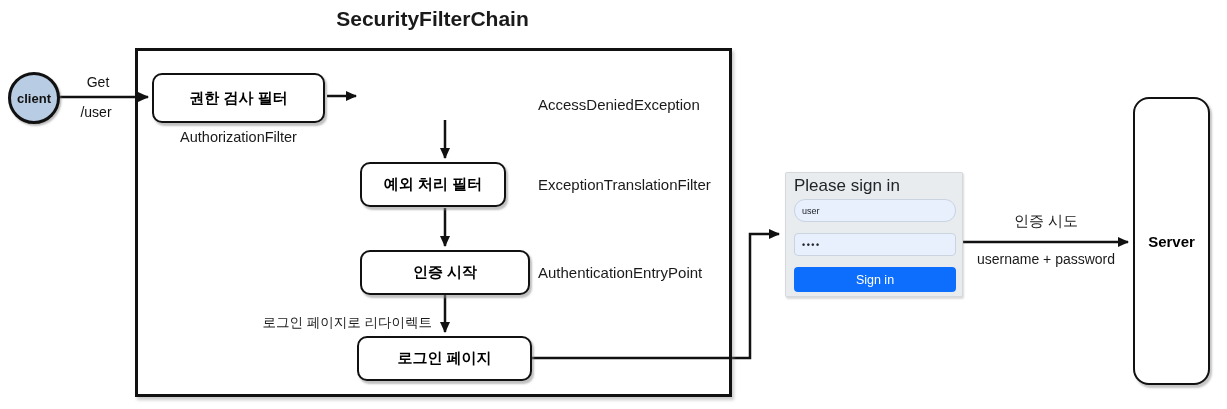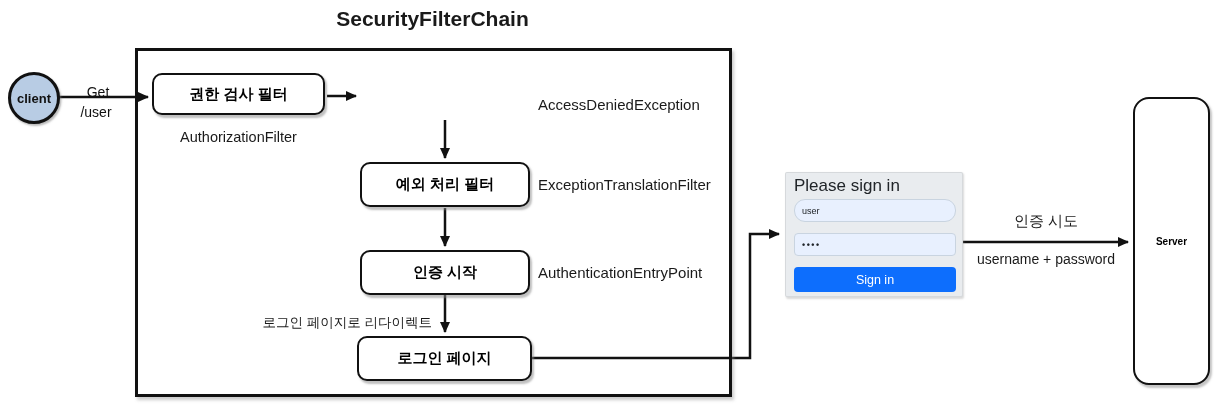--- a/index.html
+++ b/index.html
@@ -48,21 +48,21 @@
   }
   .signin-input.pw{font-size:9px;font-weight:700;letter-spacing:1.5px;}
   .signin-btn{
     background:#0d6efd;border:none;border-radius:4px;color:#fff;
     font-family:"Liberation Sans",sans-serif;font-size:12.5px;
     display:flex;align-items:center;justify-content:center;cursor:pointer;
   }
   .server-box{
     background:#fff;border:2.5px solid #111;border-radius:16px;
     display:flex;align-items:center;justify-content:center;
-    font-size:10px;font-weight:700;color:#000;
+    font-size:15px;font-weight:700;color:#000;
     box-shadow:2px 2.5px 2px rgba(140,140,140,0.5);
     box-sizing:border-box;
   }
   svg.connectors{position:absolute;left:0;top:0;pointer-events:none;}
 </style>
 </head>
 <body>
 
 <div class="canvas">
 
@@ -80,29 +80,29 @@
     <polyline points="532,358 750,358 750,234 779,234" fill="none" stroke="#111" stroke-width="2.5" marker-end="url(#arrow)"></polyline>
     <line x1="963" y1="242" x2="1128" y2="242" stroke="#111" stroke-width="2.5" marker-end="url(#arrow)"></line>
   </svg>
 
   <div class="abs title" style="left:300px;top:7px;width:265px;">SecurityFilterChain</div>
 
   <div class="abs client-circle" style="left:8px;top:72px;">
     <span>client</span>
   </div>
 
-  <div class="abs req-label" style="left:76px;top:84px;width:44px;">Get</div>
+  <div class="abs req-label" style="left:76px;top:74px;width:44px;">Get</div>
   <div class="abs req-label" style="left:74px;top:104px;width:44px;">/user</div>
 
   <div class="abs chain-rect" style="left:135px;top:48px;width:597px;height:349px;"></div>
 
-  <div class="abs flow-box" style="left:152px;top:73px;width:173px;height:42px;">
+  <div class="abs flow-box" style="left:152px;top:73px;width:173px;height:50px;">
     <span>권한 검사 필터</span>
   </div>
-  <div class="abs flow-box" style="left:360px;top:162px;width:170px;height:45px;">
+  <div class="abs flow-box" style="left:360px;top:162px;width:146px;height:45px;">
     <span>예외 처리 필터</span>
   </div>
   <div class="abs flow-box" style="left:360px;top:250px;width:170px;height:45px;">
     <span>인증 시작</span>
   </div>
   <div class="abs flow-box" style="left:357px;top:336px;width:175px;height:45px;">
     <span>로그인 페이지</span>
   </div>
 
   <div class="abs annot-center" style="left:152px;top:129px;width:173px;">AuthorizationFilter</div>

